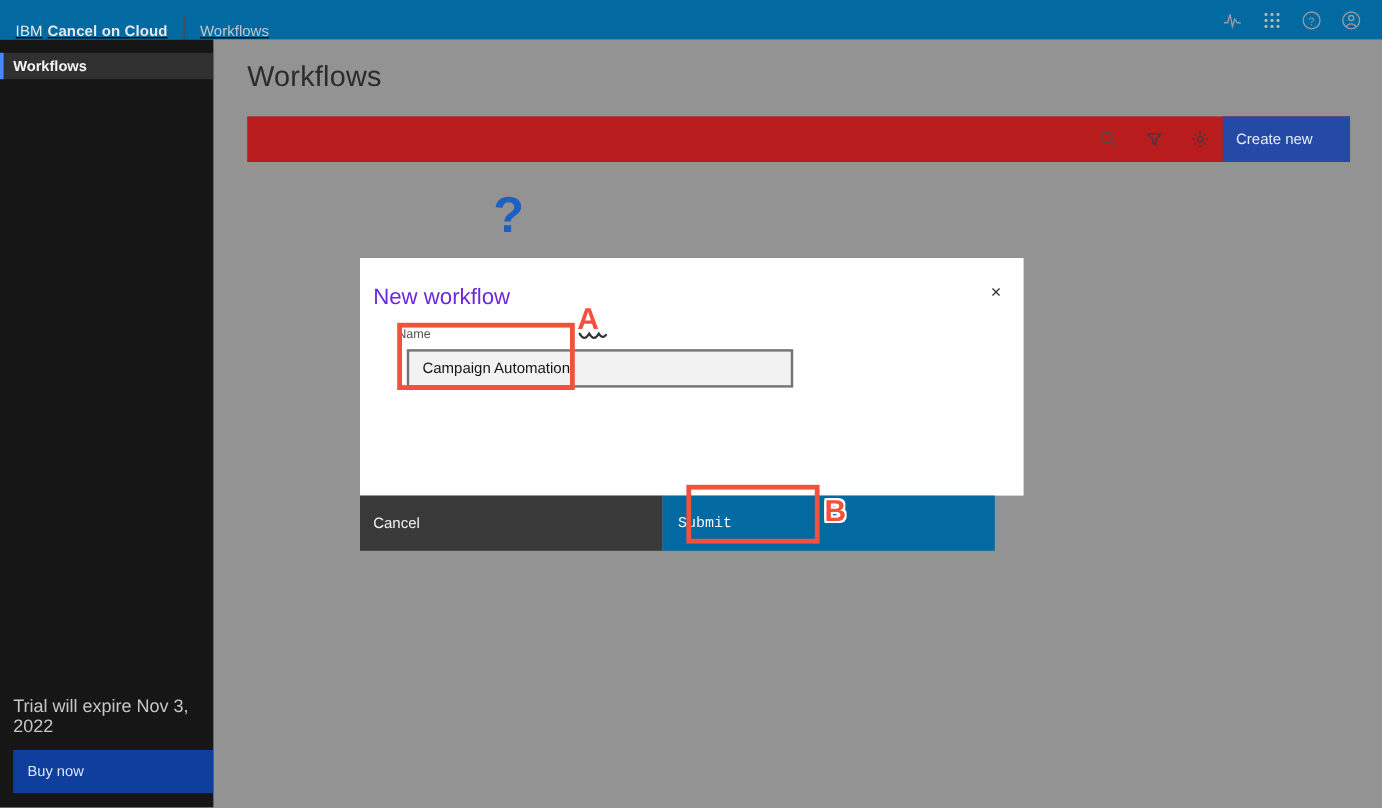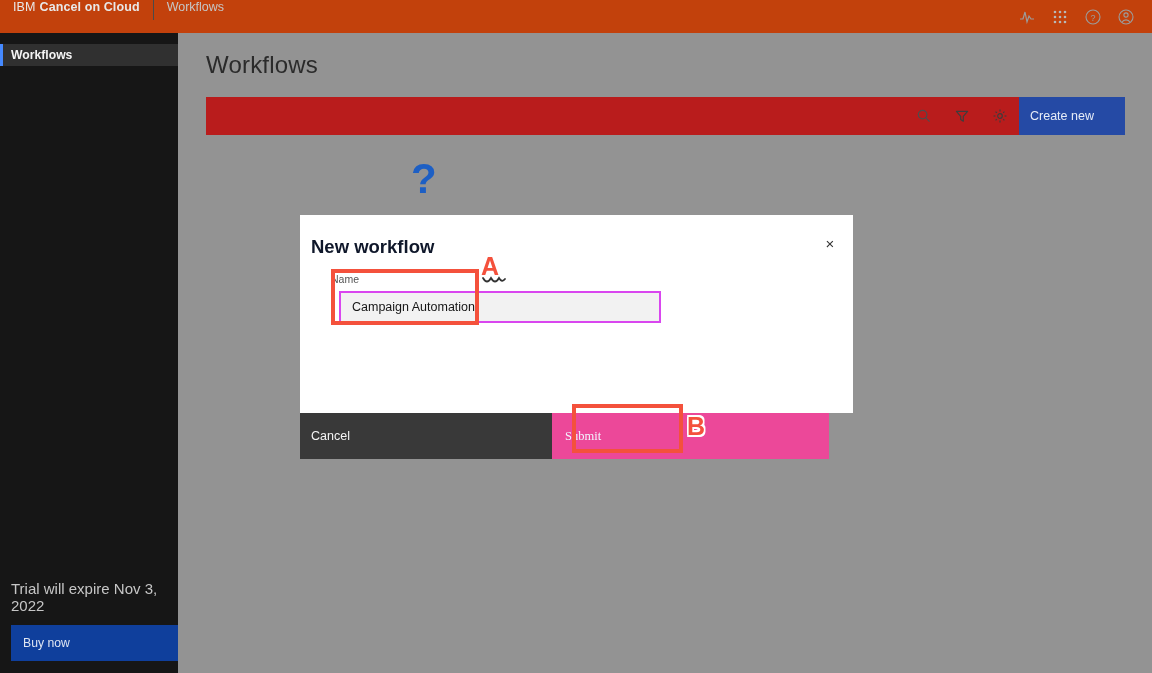--- a/index.html
+++ b/index.html
@@ -8,22 +8,22 @@
     overflow: hidden;
     font-family: "Liberation Sans", sans-serif;
     background: #939393;
   }
   #app { position: relative; width: 1152px; height: 673px; }
 
   
   .header {
     position: absolute; top: 0; left: 0;
     width: 1152px; height: 33px;
-    background: #c2410c;
-    display: flex; align-items: flex-start;
+    background: #0369a1;
+    display: flex; align-items: flex-end; text-decoration: underline;
   }
   .brand {
     display: flex; align-items: center;
     padding-left: 13px;
     font-size: 12.5px; color: #e8e8e8; letter-spacing: .1px;
   }
   .brand .b-light { font-weight: 400; margin-right: 4px; }
   .brand .b-bold { font-weight: 700; }
   .hdr-divider {
     width: 1px; height: 20px; background: #4a4a4a;
@@ -143,42 +143,42 @@
     position: absolute; left: 300px; top: 215px;
     width: 553px; height: 244px;
   }
   .modal-body {
     position: absolute; top: 0; left: 0;
     width: 553px; height: 198px;
     background: #ffffff;
   }
   .modal-title {
     position: absolute; left: 11px; top: 21px;
-    font-size: 18.5px; font-weight: 700; color: #0f172a;
+    font-size: 18.5px; font-weight: 400; color: #6d28d9;
   }
   .modal-close {
     position: absolute; right: 12px; top: 17px;
     width: 22px; height: 22px;
     display: flex; align-items: center; justify-content: center;
     font-size: 15px; color: #333;
     cursor: pointer;
   }
   .field {
     position: absolute; left: 31px; top: 58px;
     width: 330px;
   }
   .field-label {
     font-size: 10.5px; color: #545454;
     margin-bottom: 5px;
   }
   .name-input {
     position: absolute; left: 39px; top: 76px;
     width: 322px; height: 32px;
     background: #f2f2f2;
-    border: 2px solid #d946ef;
+    border: 2px solid #737373;
     font-size: 12.5px; color: #161616;
     padding-left: 11px;
     font-family: "Liberation Sans", sans-serif;
     outline: none;
   }
   .modal-footer {
     position: absolute; left: 0; top: 198px;
     width: 553px; height: 46px;
     display: flex;
   }
@@ -186,26 +186,26 @@
     width: 252px; height: 46px;
     background: #393939; color: #f4f4f4;
     font-size: 12.5px;
     display: flex; align-items: center;
     padding-left: 11px;
     border: none; cursor: pointer;
     font-family: "Liberation Sans", sans-serif;
   }
   .submit-btn {
     width: 277px; height: 46px;
-    background: #ec4899; color: #f2f5ff;
+    background: #0369a1; color: #f2f5ff;
     font-size: 12.5px;
     display: flex; align-items: center;
     padding-left: 13px;
     border: none; cursor: pointer;
-    font-family: Liberation Serif, serif;
+    font-family: Liberation Mono, monospace;
   }
 
   
   .anno-box {
     position: absolute;
     border: 4px solid #f4513c;
     pointer-events: none;
   }
   .anno-a-box { left: 331px; top: 269px; width: 148px; height: 56px; }
   .anno-b-box { left: 572px; top: 404px; width: 111px; height: 49px; }

